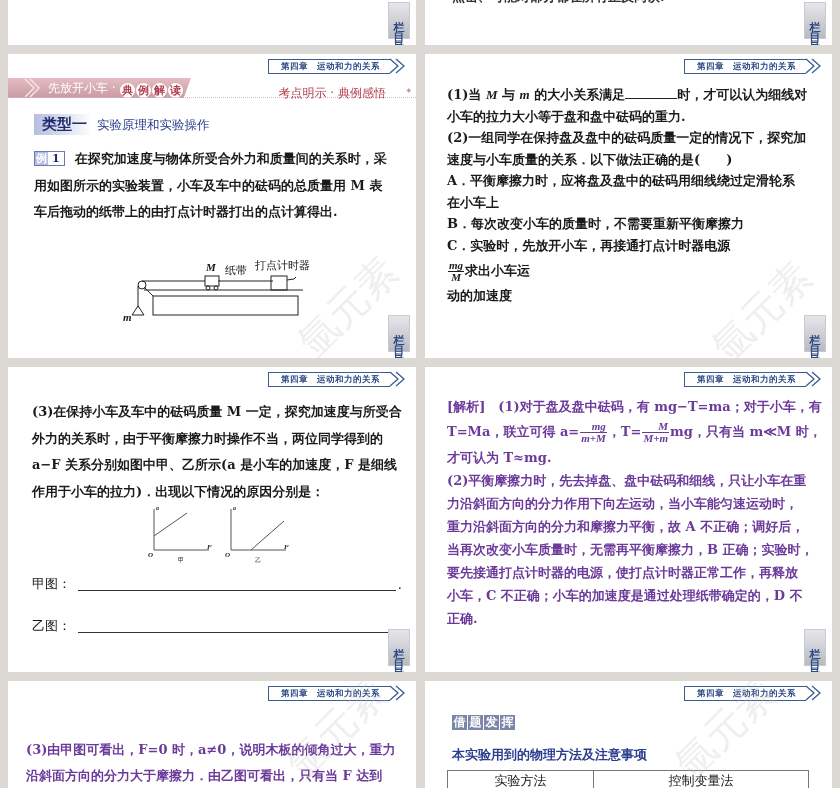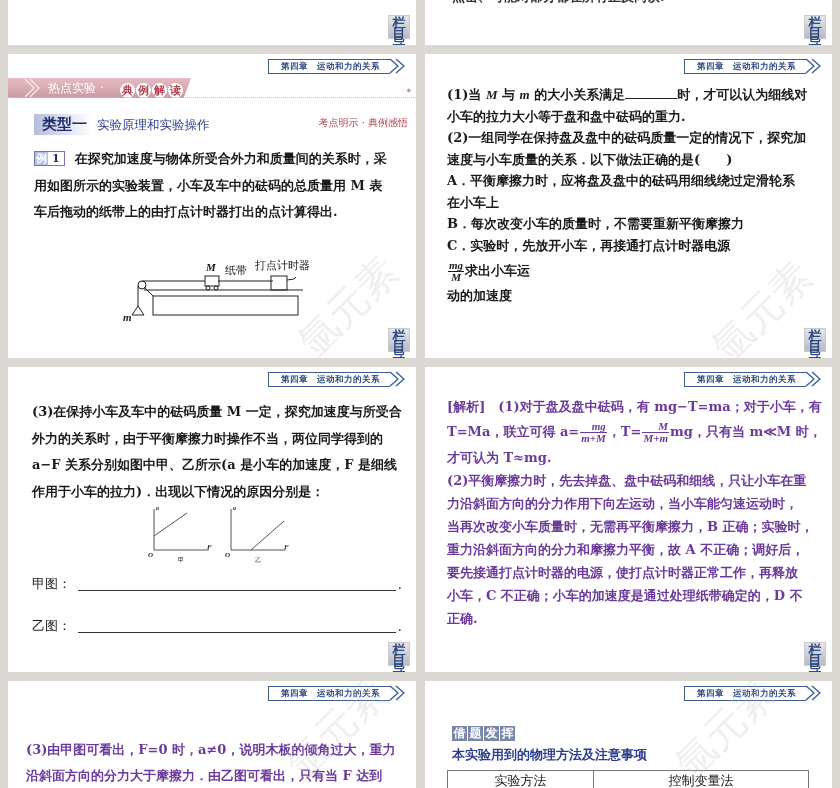--- a/index.html
+++ b/index.html
@@ -15,24 +15,24 @@
   .chapter-tag {
     position:absolute; top:5px; right:26px;
     height:13px; border:1px solid #3b5b92; border-right:none;
     padding:0 10px 0 12px; font-size:8.5px; line-height:13px;
     color:#2c4a84; font-weight:bold; letter-spacing:0.5px; background:#fff;
   }
   .chapter-arrows {
     position:absolute; top:3px; right:6px; width:22px; height:18px;
   }
   .nav-btn {
-    position:absolute; right:6px; bottom:6px; width:22px; height:24px;
+    position:absolute; right:6px; bottom:6px; width:22px; height:37px;
     background:linear-gradient(#e6e6ea,#b9bac2); border:1px solid #c9c9cf;
-    font-size:13px; line-height:10px; text-align:center; color:#2c4a84;
-    padding-top:2px; box-sizing:border-box; font-weight:bold; cursor:pointer;
+    font-size:11px; line-height:10px; text-align:center; color:#2c4a84;
+    padding-top:20px; box-sizing:border-box; font-weight:bold; cursor:pointer;
   }
   .body-text { position:absolute; left:35px; right:22px; font-size:13px; font-weight:bold; }
   .line { white-space:nowrap; }
   .purple { color:#6b3a9a; }
   .i { font-style:italic; font-family:"Liberation Serif", serif; font-weight:bold; }
   .frac { display:inline-block; vertical-align:middle; text-align:center; font-size:11px; line-height:11px; margin:0 1px; }
   .frac .num { display:block; border-bottom:1px solid currentColor; padding:0 1px;text-align:right; }
   .frac .den { display:block; padding:0 1px; }
   .blank { display:inline-block; width:52px; border-bottom:1px solid #222; height:12px; vertical-align:baseline; }
   .watermark {
@@ -65,27 +65,27 @@
   <svg class="chapter-arrows" viewBox="0 0 22 18">
     <path d="M2 2 L10 9 L2 16" fill="none" stroke="#3b5b92" stroke-width="1.3"></path>
     <path d="M8 2 L16 9 L8 16" fill="none" stroke="#3b5b92" stroke-width="1.3"></path>
   </svg>
 
   <div style="position:absolute; left:0; top:24px; width:183px; height:20px; background:linear-gradient(#e4bcc2,#c99aa2); clip-path:polygon(0 0,100% 0,96% 100%,0 100%);">
     <svg viewBox="0 0 20 20" style="position:absolute; left:14px; top:0; width:20px; height:20px;">
       <path d="M3 1 L12 10 L3 19" fill="none" stroke="#f4e4e6" stroke-width="1.5"></path>
       <path d="M8 1 L17 10 L8 19" fill="none" stroke="#f4e4e6" stroke-width="1.5"></path>
     </svg>
-    <span style="position:absolute; left:40px; top:2px; color:#fff; font-size:12px; font-family:'DejaVu Sans',sans-serif;">热点实验 · </span>
+    <span style="position:absolute; left:40px; top:2px; color:#fff; font-size:12px; font-family:'DejaVu Sans',sans-serif;">先放开小车 · </span>
     <span style="position:absolute; left:112px; top:1px;">
       <span style="display:inline-block; width:15px; height:15px; border-radius:50%; background:#fff; color:#b0404e; font-size:11px; text-align:center; line-height:15px; font-weight:bold; margin-right:1px;">典</span><span style="display:inline-block; width:15px; height:15px; border-radius:50%; background:#fff; color:#b0404e; font-size:11px; text-align:center; line-height:15px; font-weight:bold; margin-right:1px;">例</span><span style="display:inline-block; width:15px; height:15px; border-radius:50%; background:#fff; color:#b0404e; font-size:11px; text-align:center; line-height:15px; font-weight:bold; margin-right:1px;">解</span><span style="display:inline-block; width:15px; height:15px; border-radius:50%; background:#fff; color:#b0404e; font-size:11px; text-align:center; line-height:15px; font-weight:bold;">读</span>
     </span>
   </div>
   <div style="position:absolute; left:0; right:0; top:43px; border-bottom:1px dotted #d8b8bc;"></div>
-  <span style="position:absolute; right:8px; top:31px; font-size:10px; color:#b0404e; font-family:'DejaVu Sans',sans-serif;margin-top:31px;">考点明示 · 典例感悟</span>
+  <span style="position:absolute; right:30px; top:31px; font-size:12px; color:#b0404e; font-family:'DejaVu Sans',sans-serif;">考点明示 · 典例感悟</span>
   <span style="position:absolute; right:5px; top:32px; font-size:6px; color:#c99aa2;">◆</span>
 
   <div style="position:absolute; left:26px; top:60px;">
     <span style="display:inline-block; background:linear-gradient(90deg,#b6bde0,#ffffff); color:#1e2c6a; font-weight:bold; font-size:15px; padding:1px 5px 1px 8px; font-family:'DejaVu Sans',sans-serif;">类型一</span>
     <span style="color:#2c3f8e; font-size:12.5px; margin-left:0;">实验原理和实验操作</span>
   </div>
 
   <div class="body-text" style="top:92px; left:26px; line-height:26.5px;">
     <div class="line">
       <span style="display:inline-block; border:1px solid #6b7bb0; font-size:11px; line-height:13px; vertical-align:1px; margin-right:10px;"><span style="background:#b6bde0; color:#fff; padding:0 1px;">例</span><span style="color:#1e2c6a; padding:0 4px;">1</span></span><span>在探究加速度与物体所受合外力和质量间的关系时，采</span>
@@ -216,22 +216,22 @@
   </svg>
 
   <div class="body-text purple" style="top:28px; left:22px; line-height:23px;">
     <div class="line">[解析]　(1)对于盘及盘中砝码，有 mg−T=ma；对于小车，有</div>
     <div class="line" style="margin:2px 0;">
       <span>T=Ma，联立可得 a=</span><span class="frac i"><span class="num">mg</span><span class="den">m+M</span></span><span>，T=</span><span class="frac i"><span class="num">M</span><span class="den">M+m</span></span><span>mg，只有当 m≪M 时，</span>
     </div>
     <div class="line">才可认为 T≈mg.</div>
     <div class="line">(2)平衡摩擦力时，先去掉盘、盘中砝码和细线，只让小车在重</div>
     <div class="line">力沿斜面方向的分力作用下向左运动，当小车能匀速运动时，</div>
+    <div class="line">重力沿斜面方向的分力和摩擦力平衡，故 A 不正确；调好后，</div>
     <div class="line">当再次改变小车质量时，无需再平衡摩擦力，B 正确；实验时，</div>
-    <div class="line">重力沿斜面方向的分力和摩擦力平衡，故 A 不正确；调好后，</div>
     <div class="line">要先接通打点计时器的电源，使打点计时器正常工作，再释放</div>
     <div class="line">小车，C 不正确；小车的加速度是通过处理纸带确定的，D 不</div>
     <div class="line">正确.</div>
   </div>
 
   <div class="nav-btn">
     <span>栏目</span><br>
     <span>导引</span>
   </div>
 </div>
@@ -249,21 +249,21 @@
   <div class="watermark" style="right:20px; top:20px;">氩元素</div>
 </div>
 
 <div class="slide" style="left:425px; top:681px; width:407px; height:120px;">
   <div class="chapter-tag">第四章　运动和力的关系</div>
   <svg class="chapter-arrows" viewBox="0 0 22 18">
     <path d="M2 2 L10 9 L2 16" fill="none" stroke="#3b5b92" stroke-width="1.3"></path>
     <path d="M8 2 L16 9 L8 16" fill="none" stroke="#3b5b92" stroke-width="1.3"></path>
   </svg>
 
-  <div style="position:absolute; left:27px; top:41px;">
+  <div style="position:absolute; left:27px; top:30px;">
     <span style="display:inline-block; width:15px; height:15px; background:#7a86a8; color:#fff; font-size:12px; line-height:15px; text-align:center; font-weight:bold; margin-right:1px;">借</span><span style="display:inline-block; width:15px; height:15px; background:#7a86a8; color:#fff; font-size:12px; line-height:15px; text-align:center; font-weight:bold; margin-right:1px;">题</span><span style="display:inline-block; width:15px; height:15px; background:#7a86a8; color:#fff; font-size:12px; line-height:15px; text-align:center; font-weight:bold; margin-right:1px;">发</span><span style="display:inline-block; width:15px; height:15px; background:#7a86a8; color:#fff; font-size:12px; line-height:15px; text-align:center; font-weight:bold;">挥</span>
   </div>
   <div style="position:absolute; left:27px; top:65px; font-size:13px; font-weight:bold; color:#2c3f8e;">本实验用到的物理方法及注意事项</div>
 
   <table style="position:absolute; left:22px; top:89px; width:362px; border-collapse:collapse; font-size:13px;">
     <tbody>
         <tr>
       <td style="border:1px solid #777; text-align:center; width:145px; padding:1px 0;">实验方法</td>
       <td style="border:1px solid #777; text-align:center; padding:1px 0;">控制变量法</td>
     </tr>

